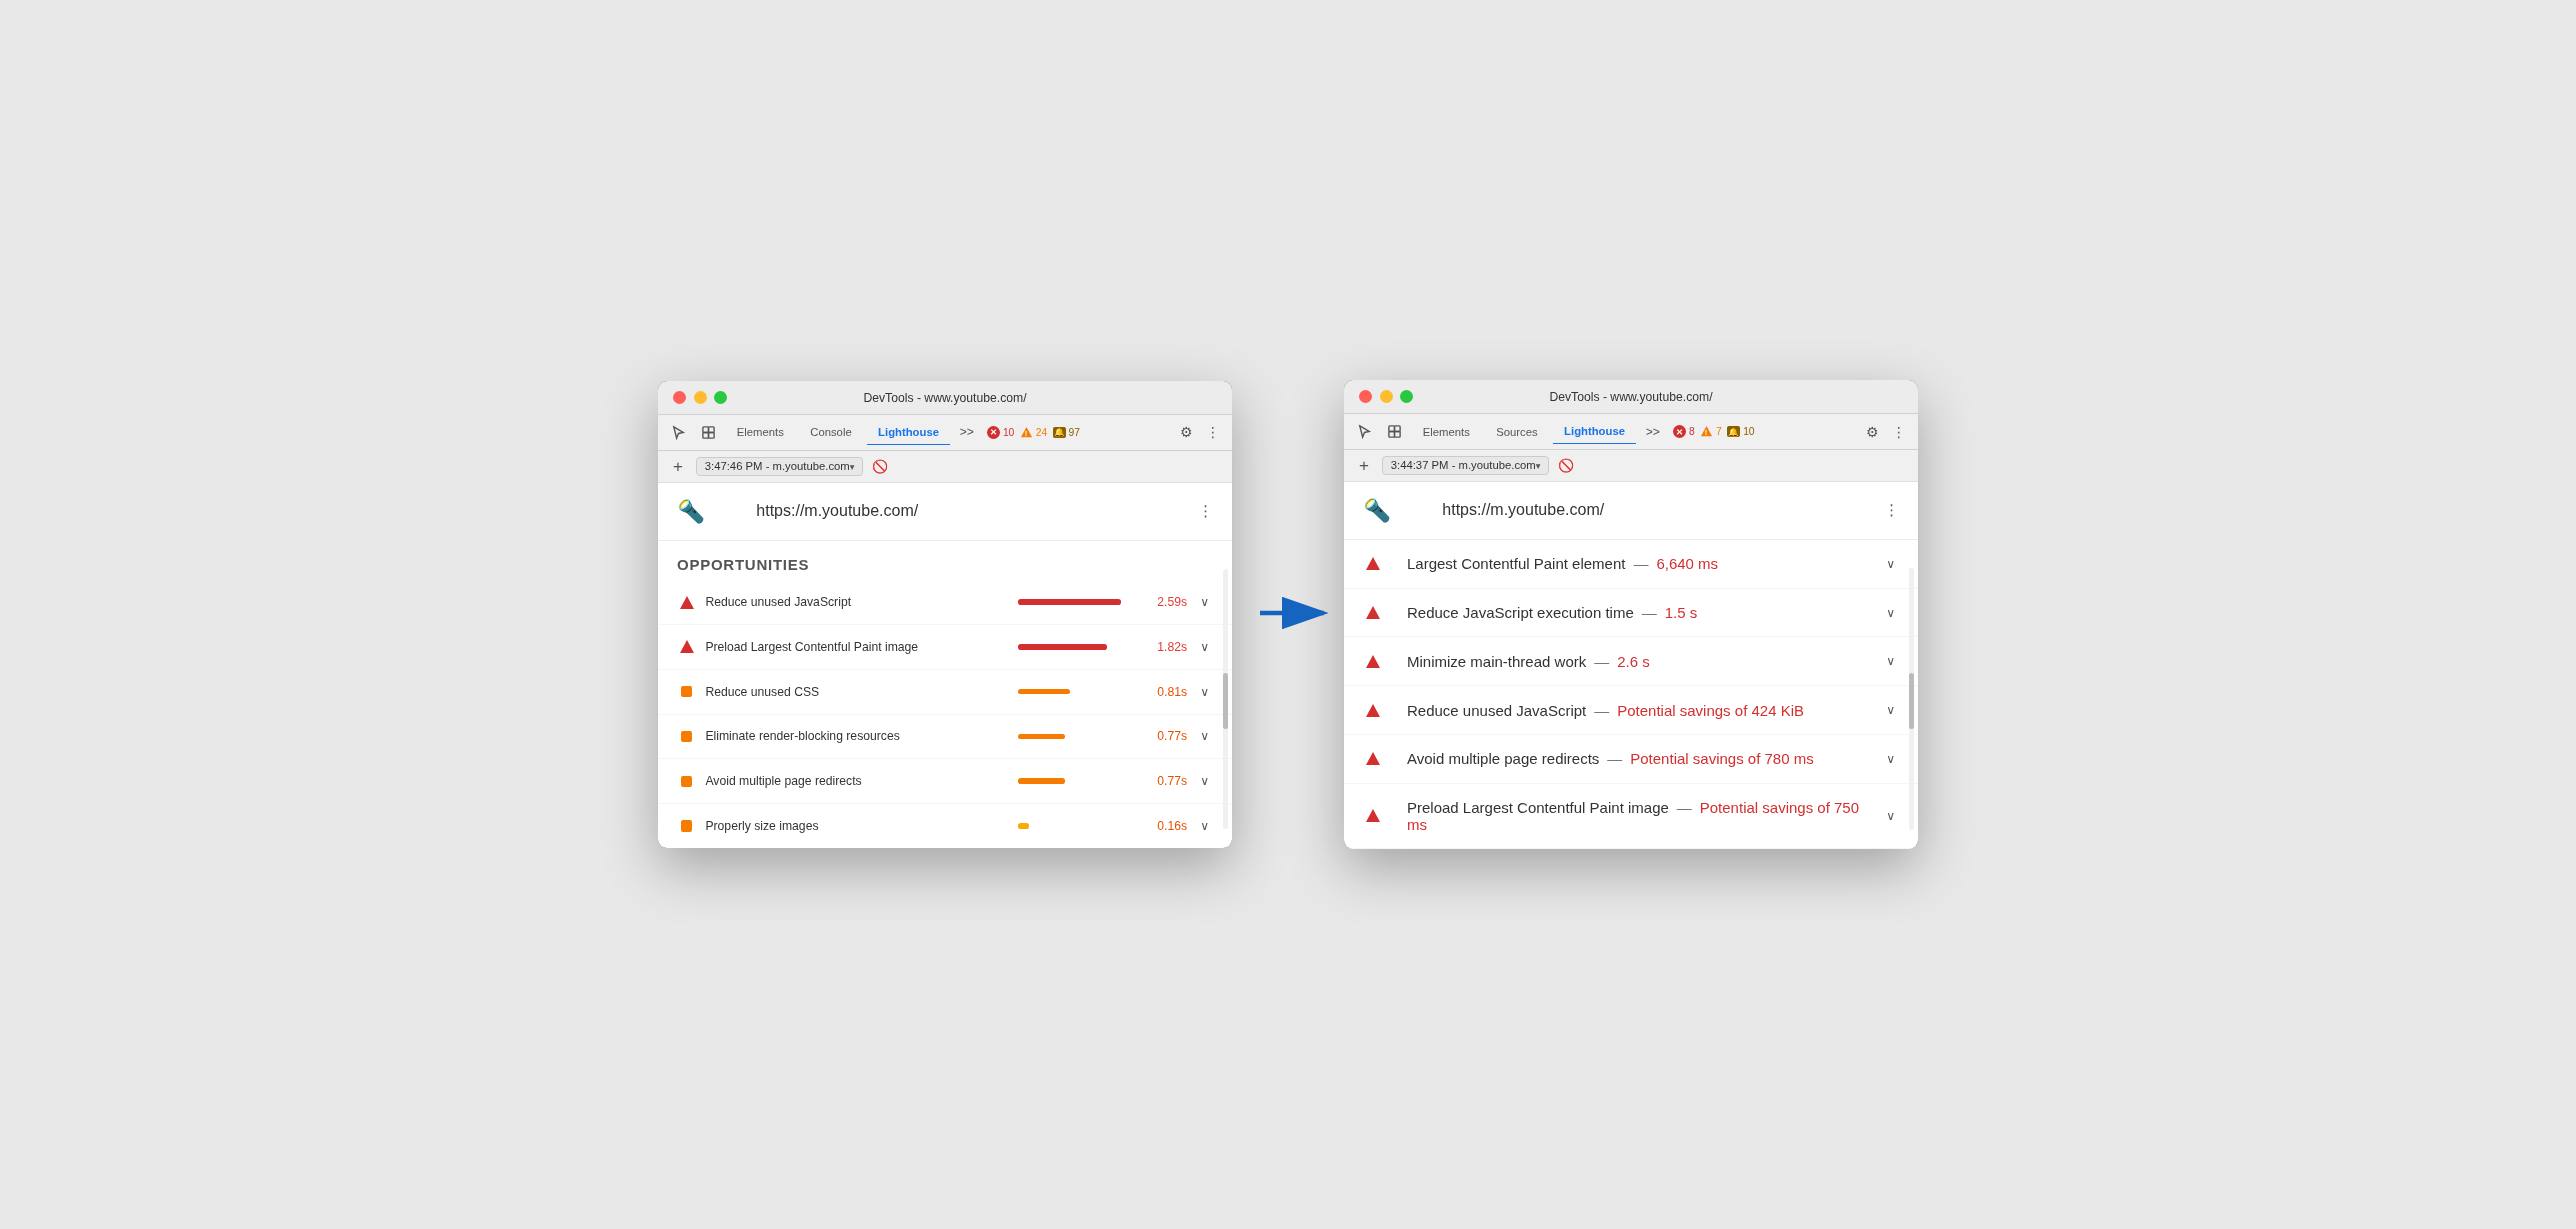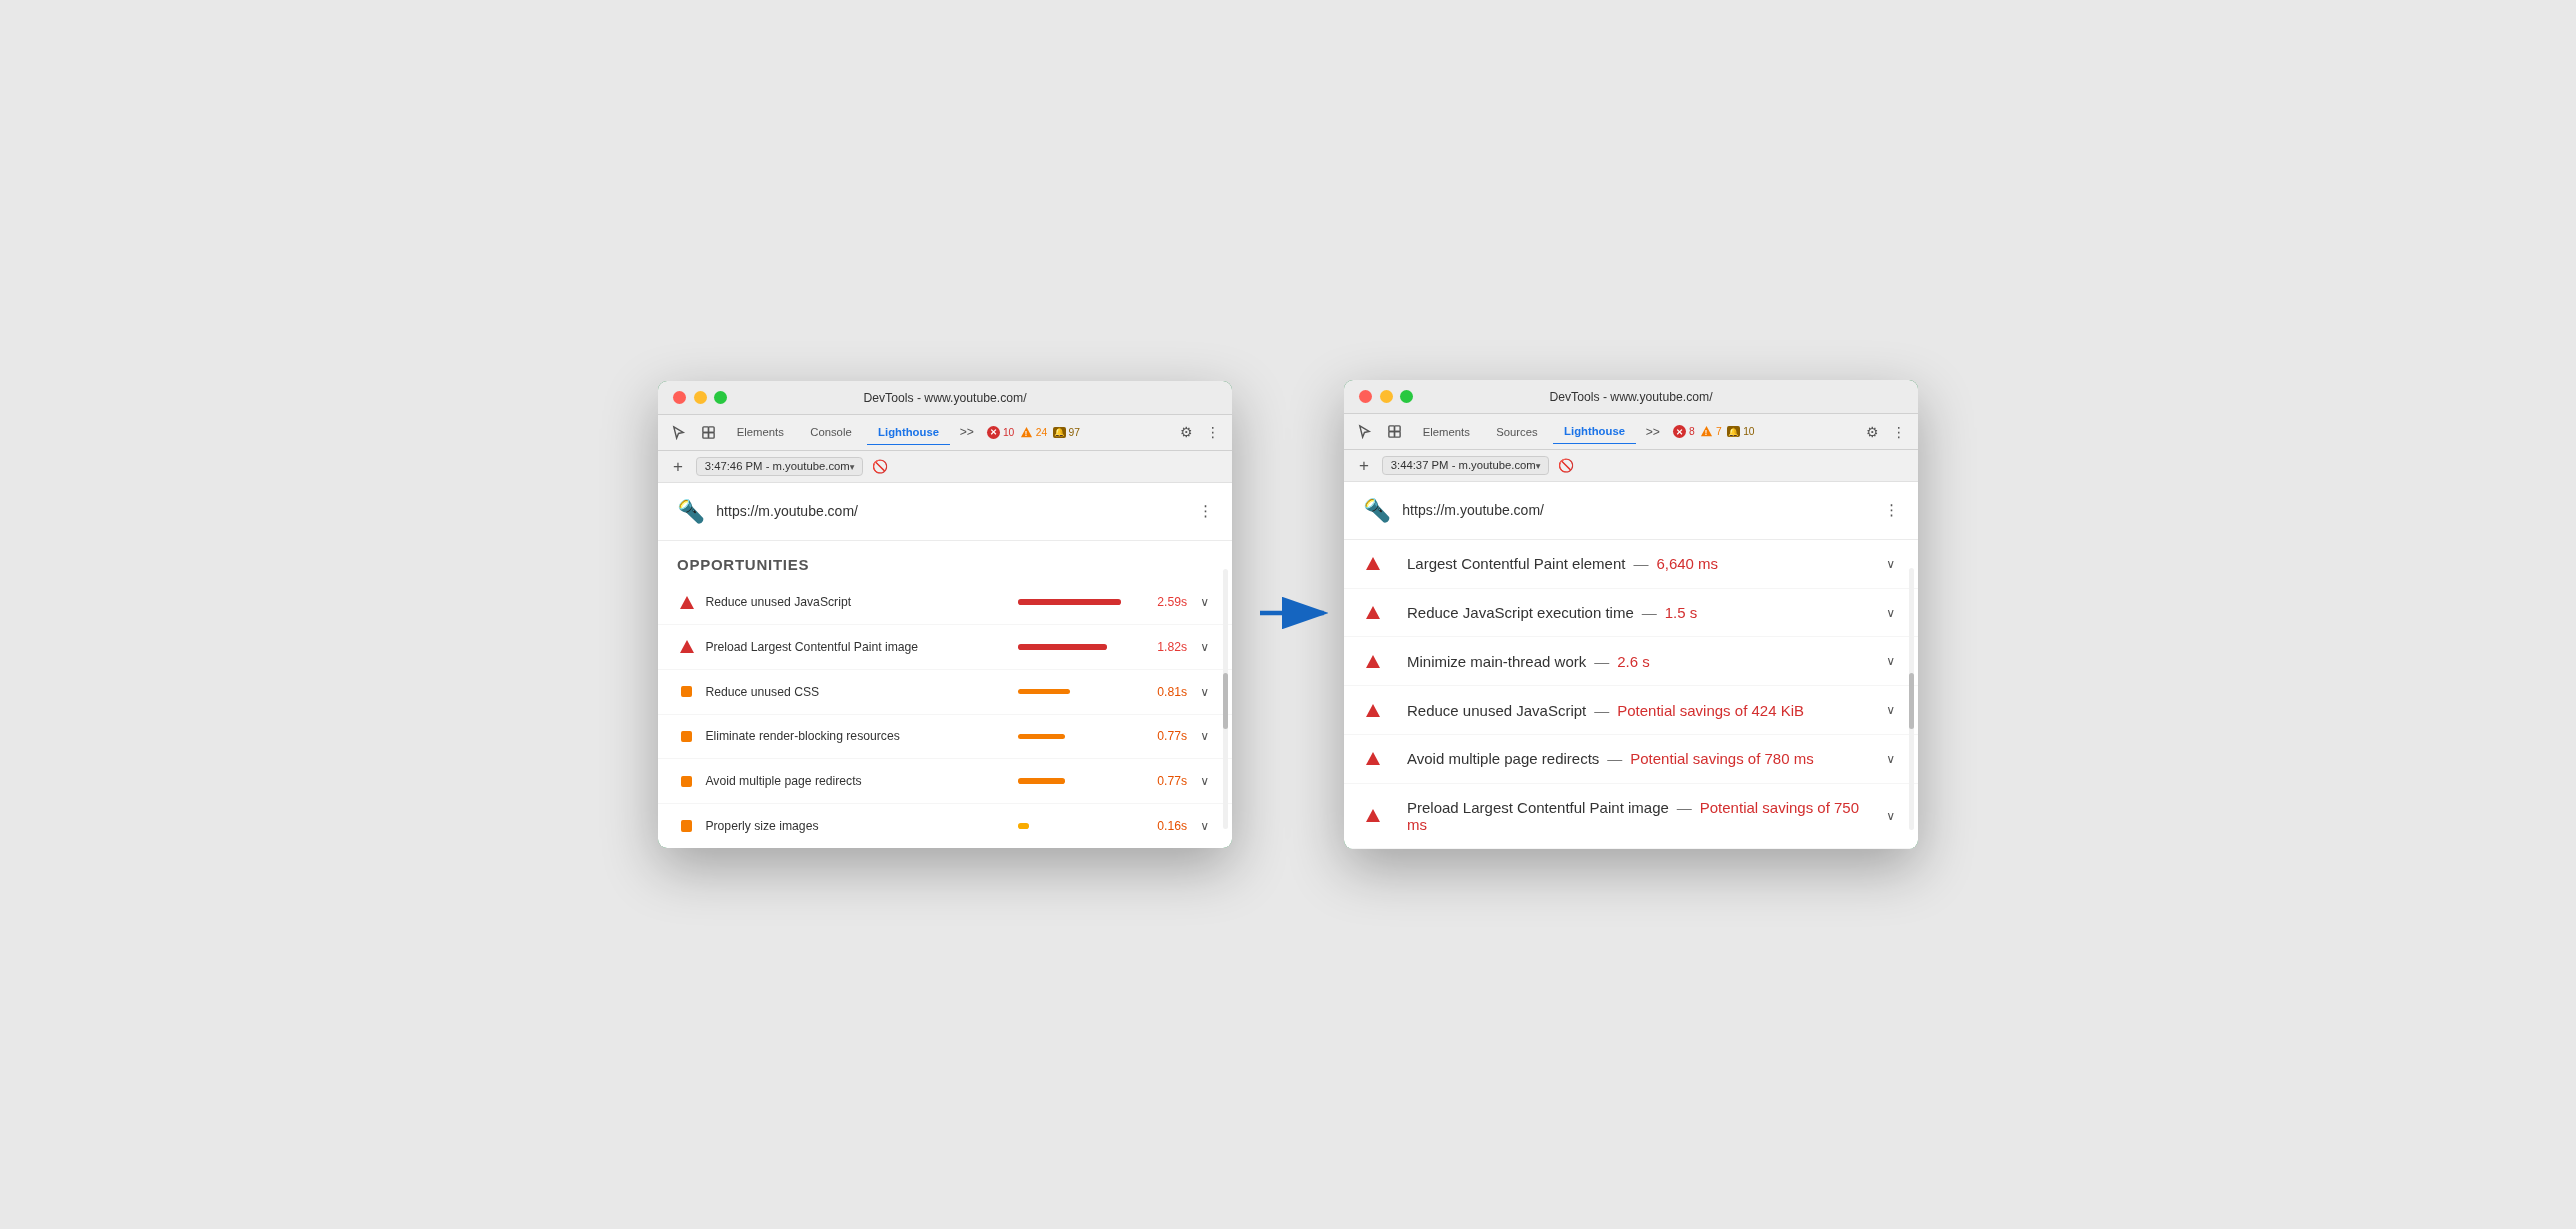--- a/index.html
+++ b/index.html
@@ -221,23 +221,24 @@
       display: flex;
       align-items: center;
       gap: 11.3px;
     }
 
     .lh-icon {
       font-size: 22.5px;
     }
 
     .lh-url {
-      font-size: 14px;
+      font-size: 16px;
       color: #333;
       flex: 1;
+      margin-left: 40px;
     }
 
     .more-vert {
       background: none;
       border: none;
       cursor: pointer;
       color: #555;
       font-size: 15px;
     }
 

